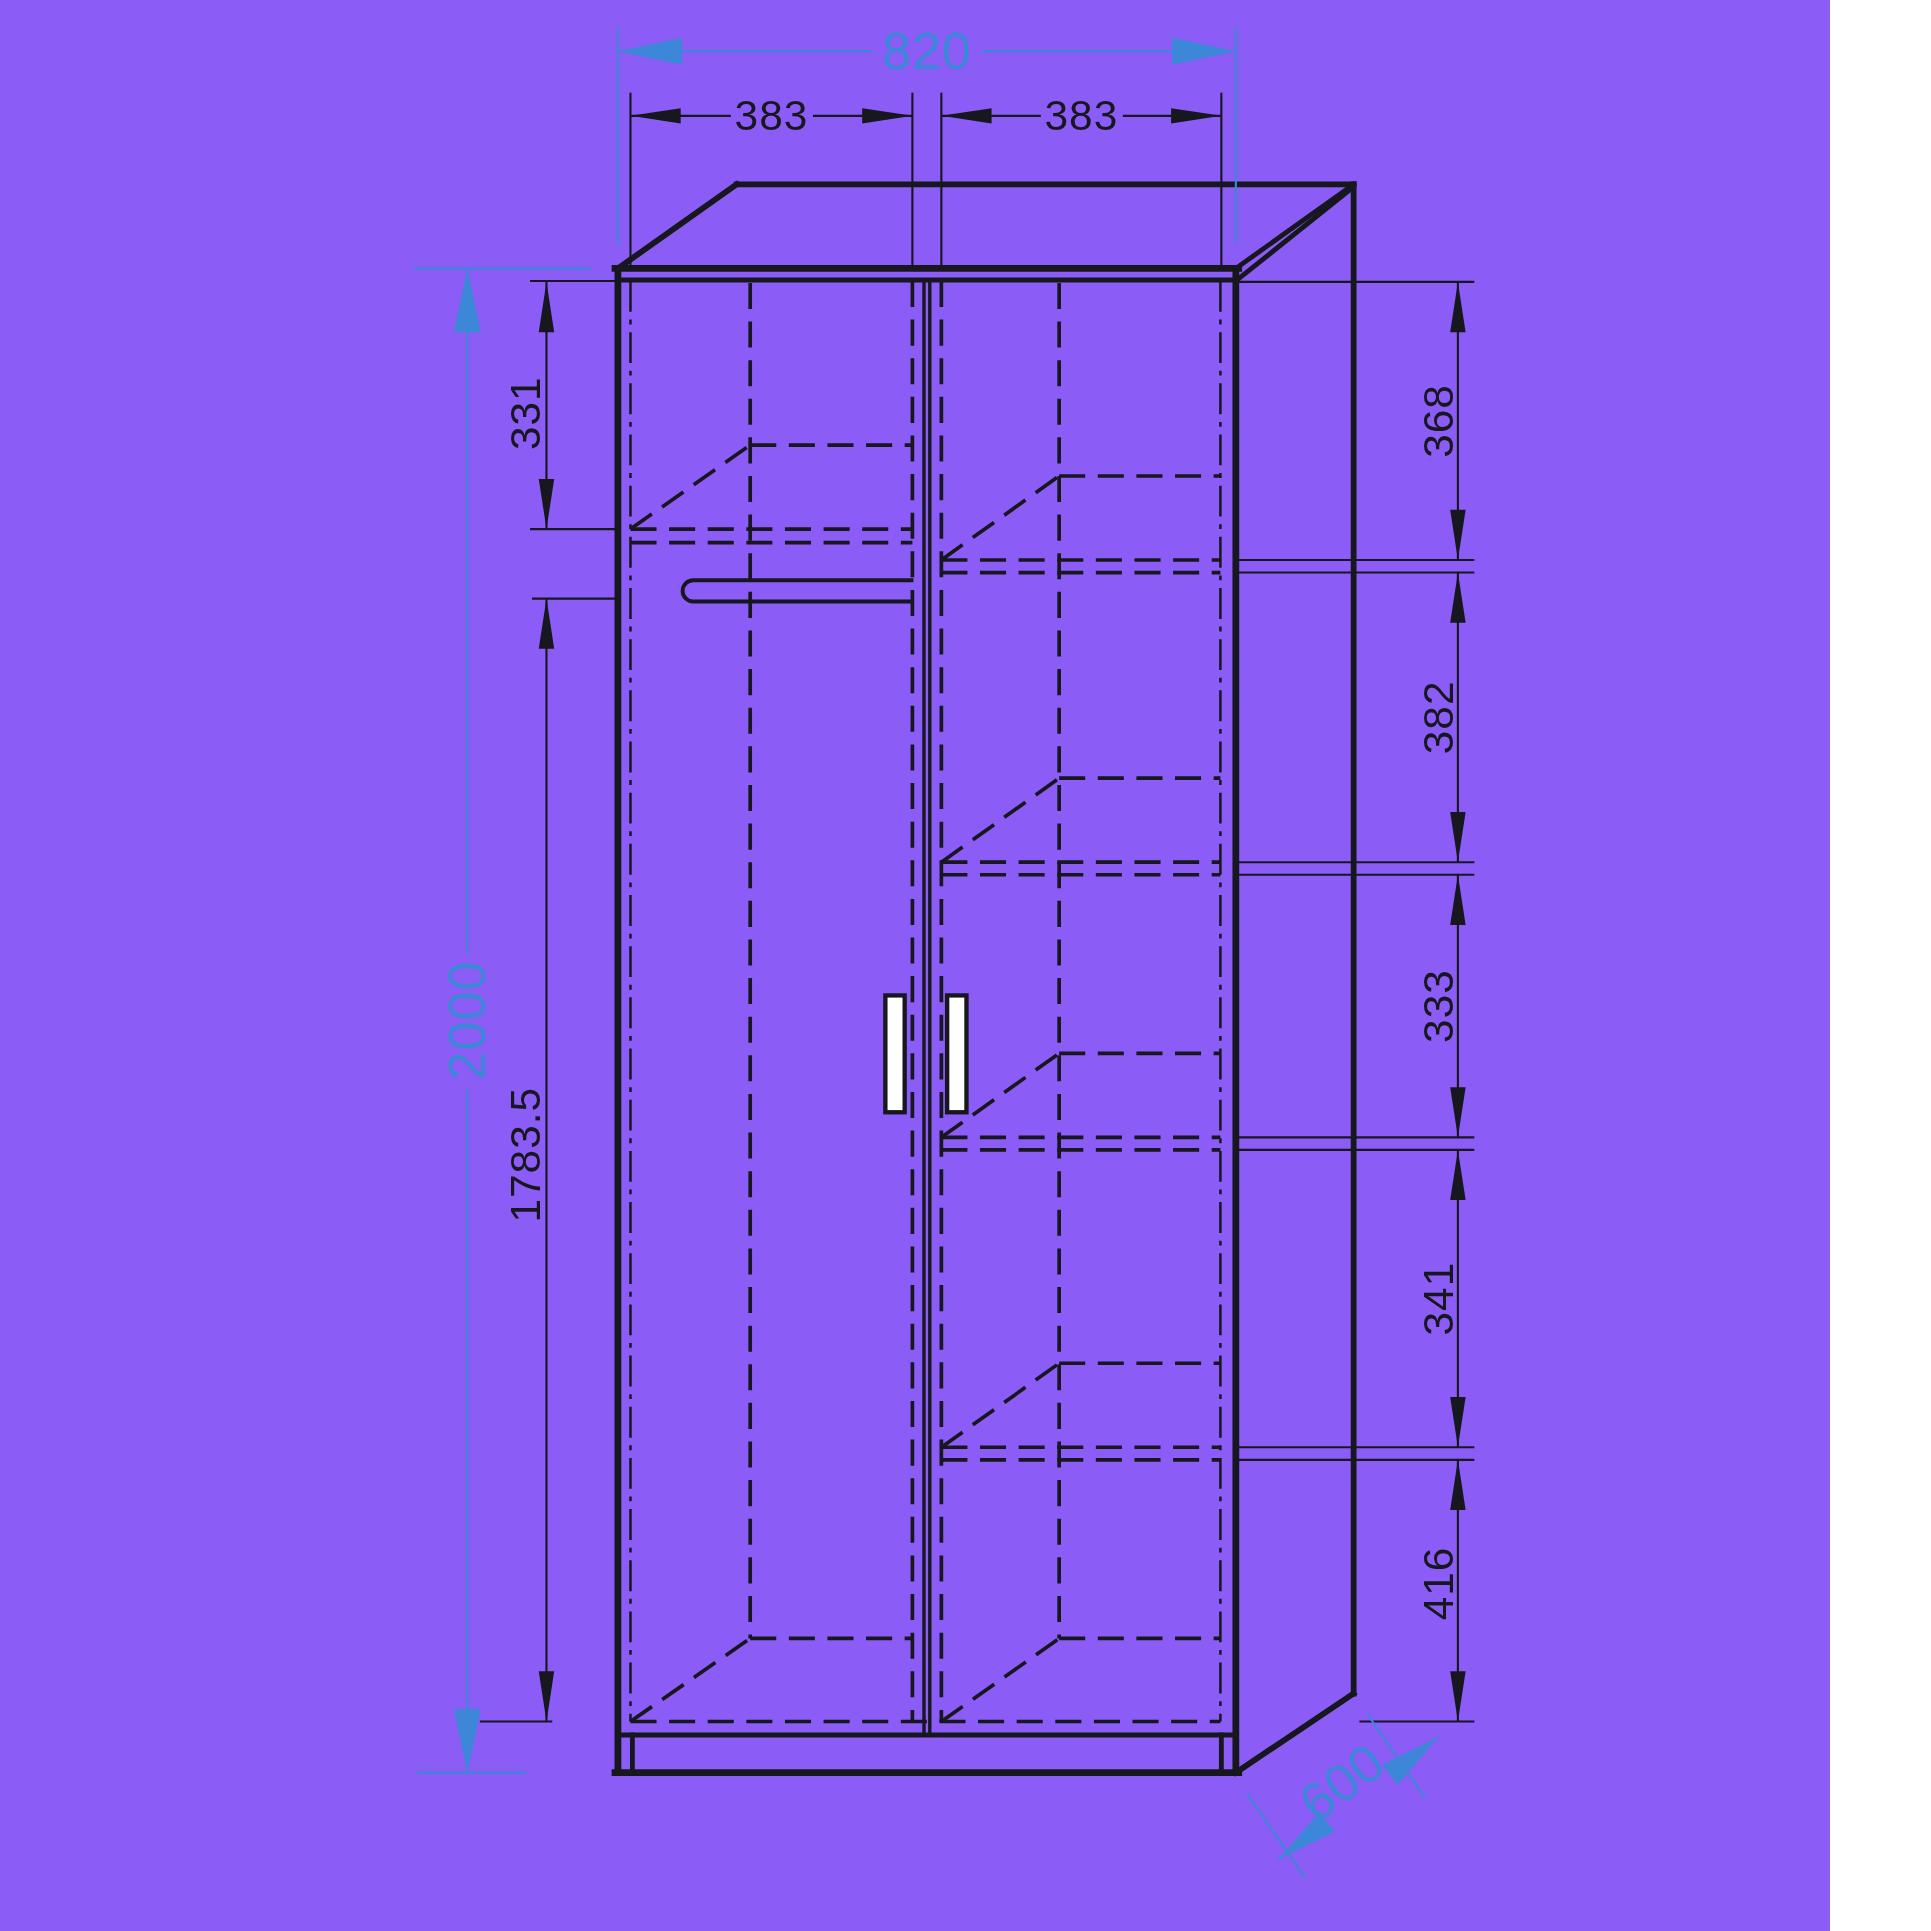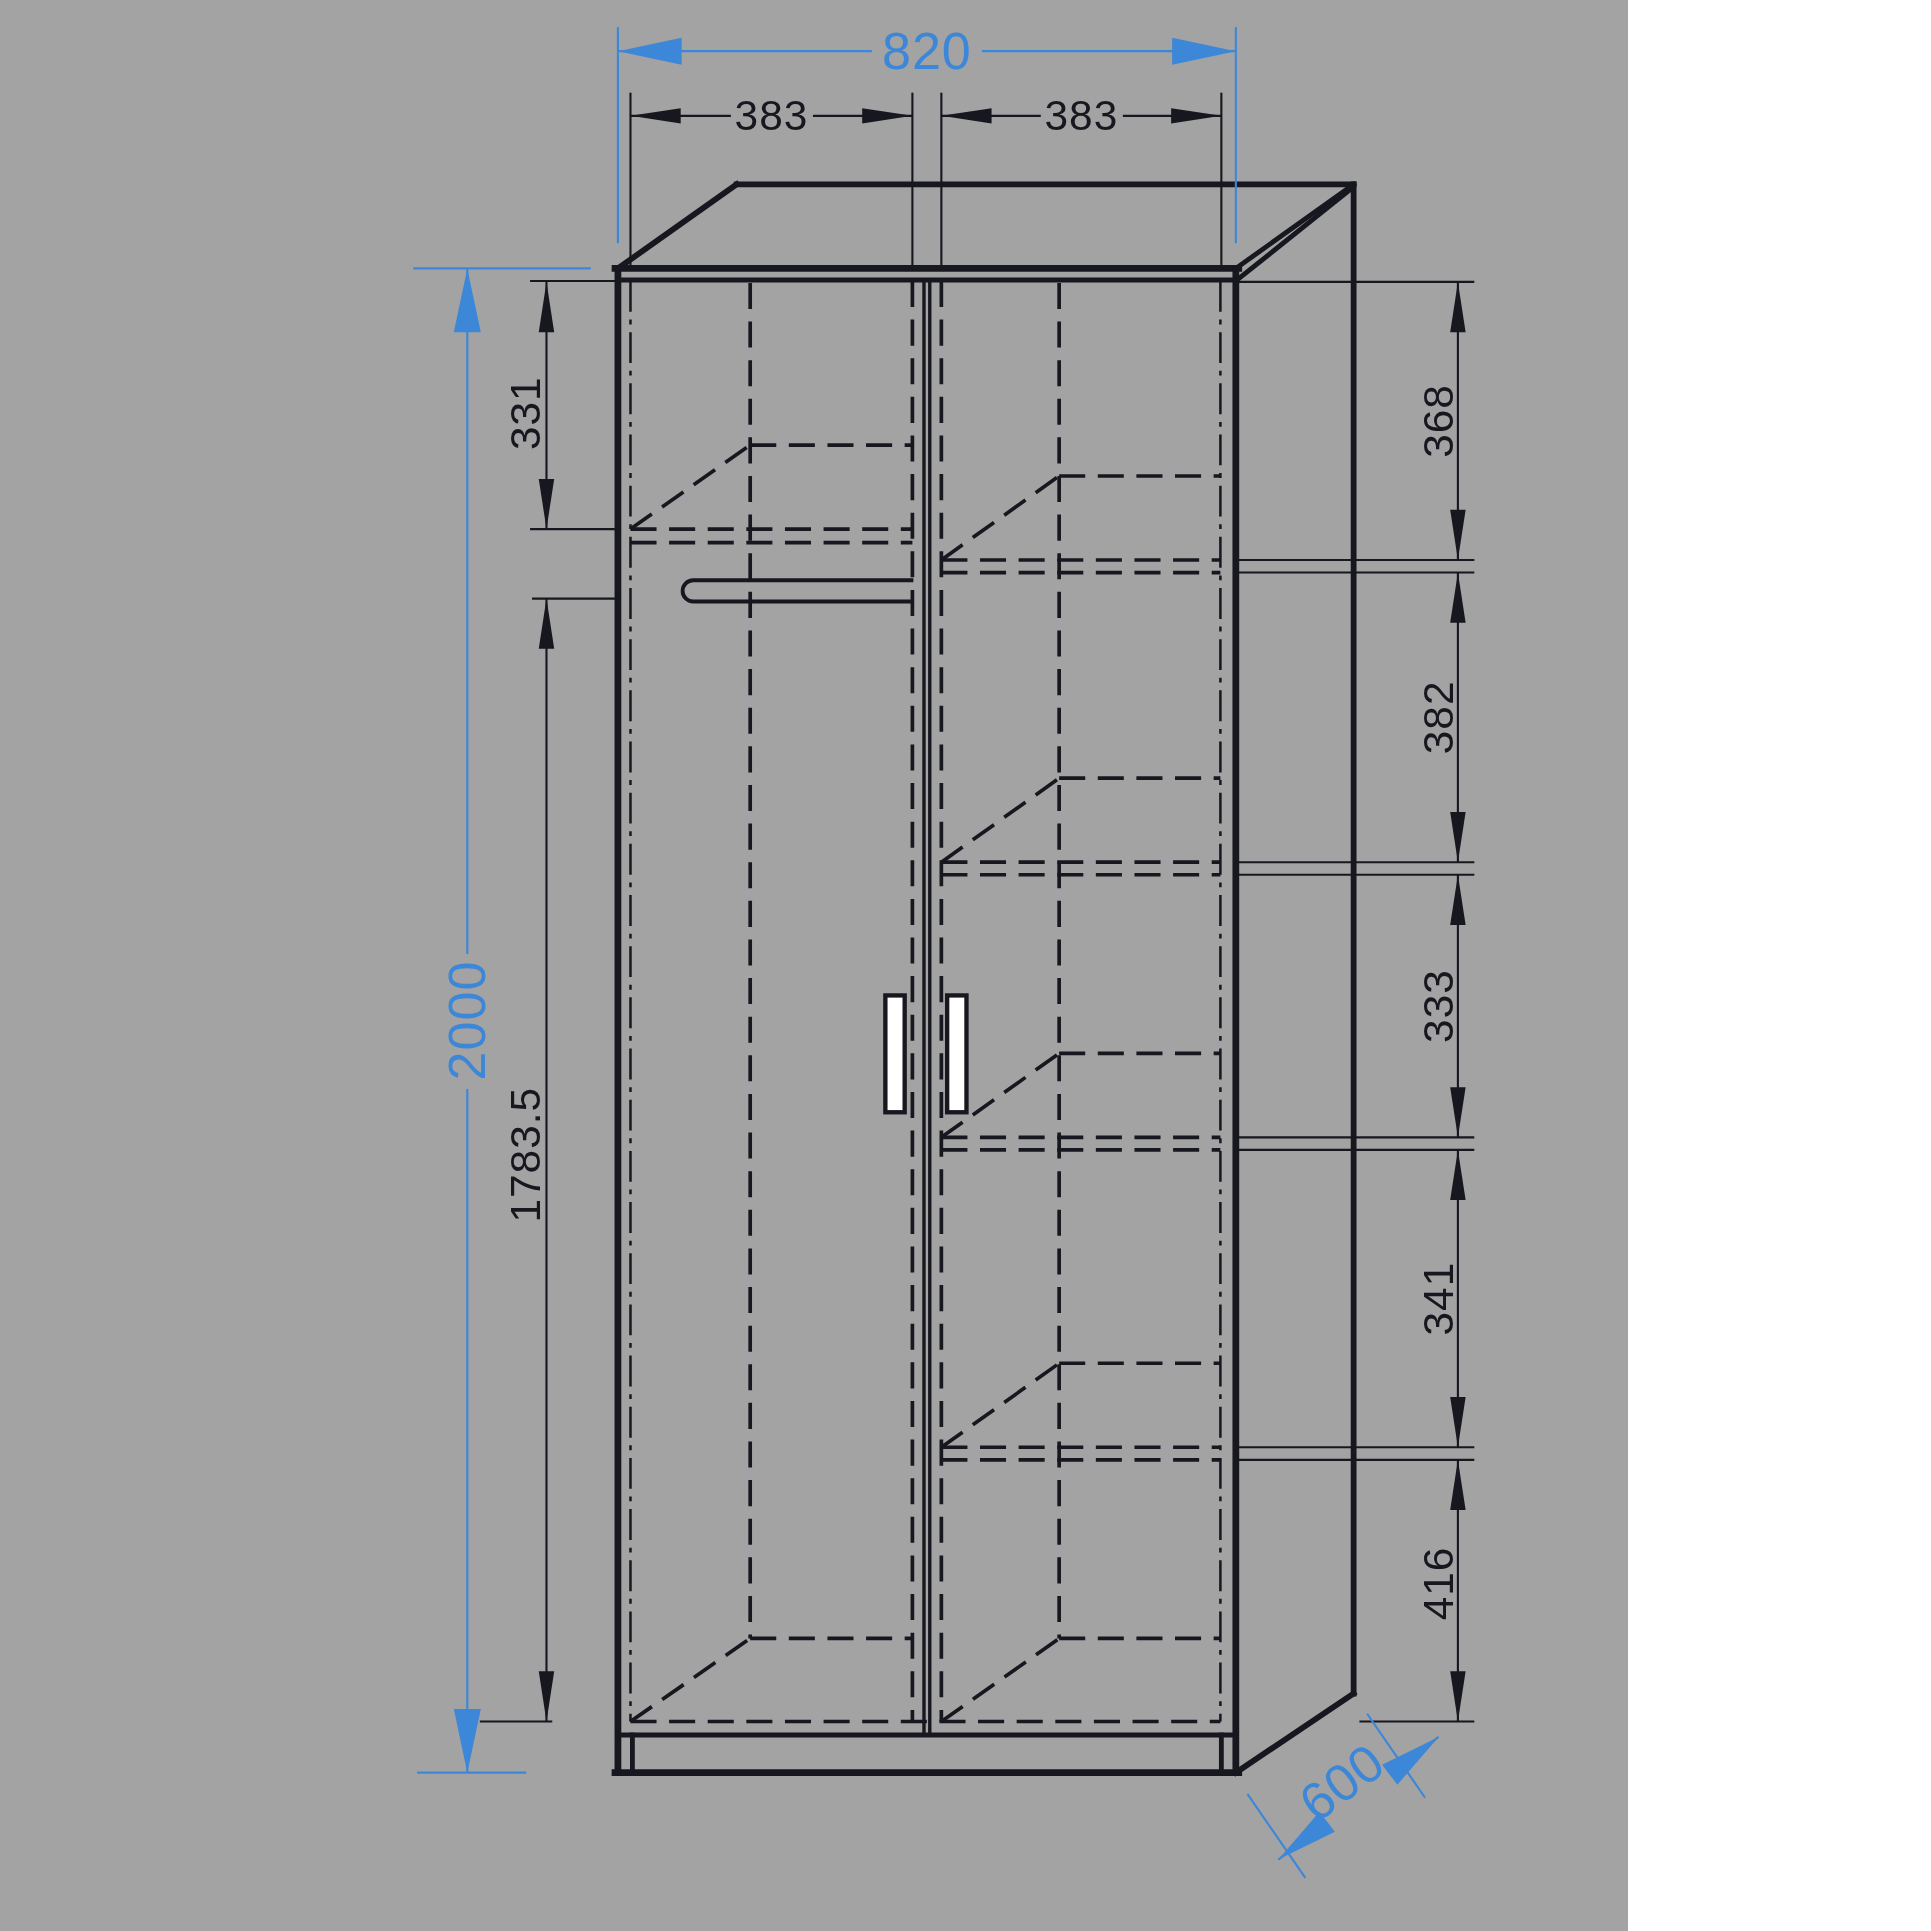--- a/index.html
+++ b/index.html
@@ -1,16 +1,16 @@
 <!DOCTYPE html>
 <html><head>
 <meta charset="utf-8">
 <style>
   html,body{margin:0;padding:0;background:#ffffff;}
-  .stage{width:1628px;height:1931px;position:relative;background:#a3a3a3;overflow:hidden;}
+  .stage{width:1830px;height:1931px;position:relative;background:#8b5cf6;overflow:hidden;}
   svg{display:block;}
   text{font-family:"Liberation Sans", sans-serif;}
   .dim-black{fill:#17171f;font-size:44px;letter-spacing:1px;}
   .dim-blue{fill:#3d87d8;font-size:54px;letter-spacing:1px;}
 </style>
 </head>
 <body>
 
 <div class="stage">
 <svg width="1931" height="1931" viewBox="0 0 2000 2000">

